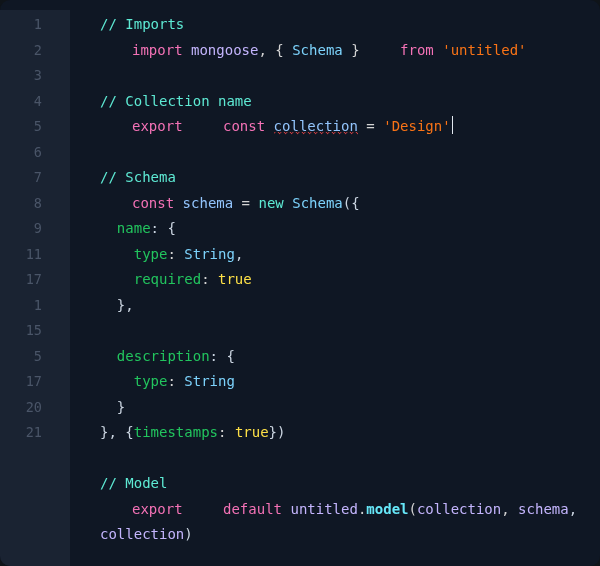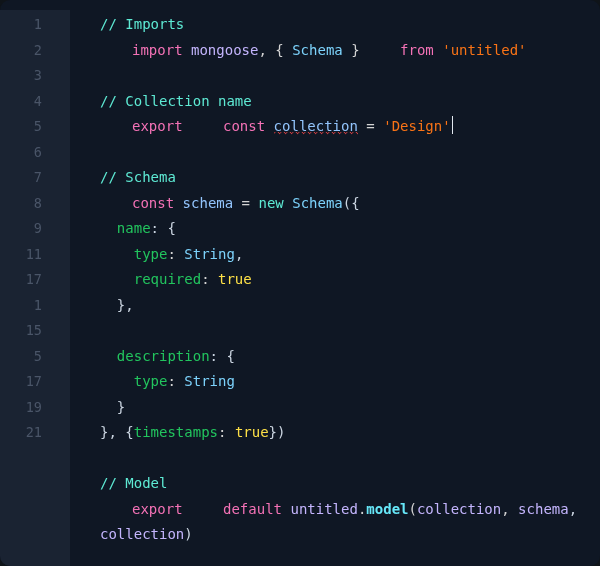--- a/index.html
+++ b/index.html
@@ -82,17 +82,17 @@
       <div class="ln">6</div>
       <div class="ln">7</div>
       <div class="ln">8</div>
       <div class="ln">9</div>
       <div class="ln">11</div>
       <div class="ln">17</div>
       <div class="ln">1</div>
       <div class="ln">15</div>
       <div class="ln">5</div>
       <div class="ln">17</div>
-      <div class="ln">19</div>
+      <div class="ln">20</div>
       <div class="ln">21</div>
     </div>
   <div class="code"><div class="row"><span class="c-comment">// Imports</span></div><div class="row"><span class="c-kw">import</span><span> </span><span class="c-ident">mongoose</span><span>, { </span><span class="c-type">Schema</span><span> } </span><span class="c-kw">from</span><span> </span><span class="c-str">'untitled'</span></div><div class="row"></div><div class="row"><span class="c-comment">// Collection name</span></div><div class="row"><span class="c-kw">export</span><span> </span><span class="c-kw">const</span><span> </span><span class="c-def squiggle">collection</span><span> = </span><span class="c-str">'Design'</span><span class="cursor"></span></div><div class="row"></div><div class="row"><span class="c-comment">// Schema</span></div><div class="row"><span class="c-kw">const</span><span> </span><span class="c-def">schema</span><span> = </span><span class="c-new">new</span><span> </span><span class="c-type">Schema</span><span class="c-punc">({</span></div><div class="row"><span>  </span><span class="c-prop">name</span><span class="c-punc">: {</span></div><div class="row"><span>    </span><span class="c-prop">type</span><span>: </span><span class="c-type">String</span><span class="c-punc">,</span></div><div class="row"><span>    </span><span class="c-prop">required</span><span>: </span><span class="c-bool">true</span></div><div class="row"><span class="c-punc">  },</span></div><div class="row"></div><div class="row"><span>  </span><span class="c-prop">description</span><span class="c-punc">: {</span></div><div class="row"><span>    </span><span class="c-prop">type</span><span>: </span><span class="c-type">String</span></div><div class="row"><span class="c-punc">  }</span></div><div class="row"><span class="c-punc">}, {</span><span class="c-prop">timestamps</span><span>: </span><span class="c-bool">true</span><span class="c-punc">})</span></div><div class="row"></div><div class="row"><span class="c-comment">// Model</span></div><div class="row"><span class="c-kw">export</span><span> </span><span class="c-kw">default</span><span> </span><span class="c-ident">untitled</span><span>.</span><span class="c-call">model</span><span>(</span><span class="c-ident">collection</span><span>, </span><span class="c-ident">schema</span><span class="c-punc">,</span></div><div class="row"><span class="c-ident">collection</span><span class="c-punc">)</span></div></div>
 </div>
 
 </body></html>

